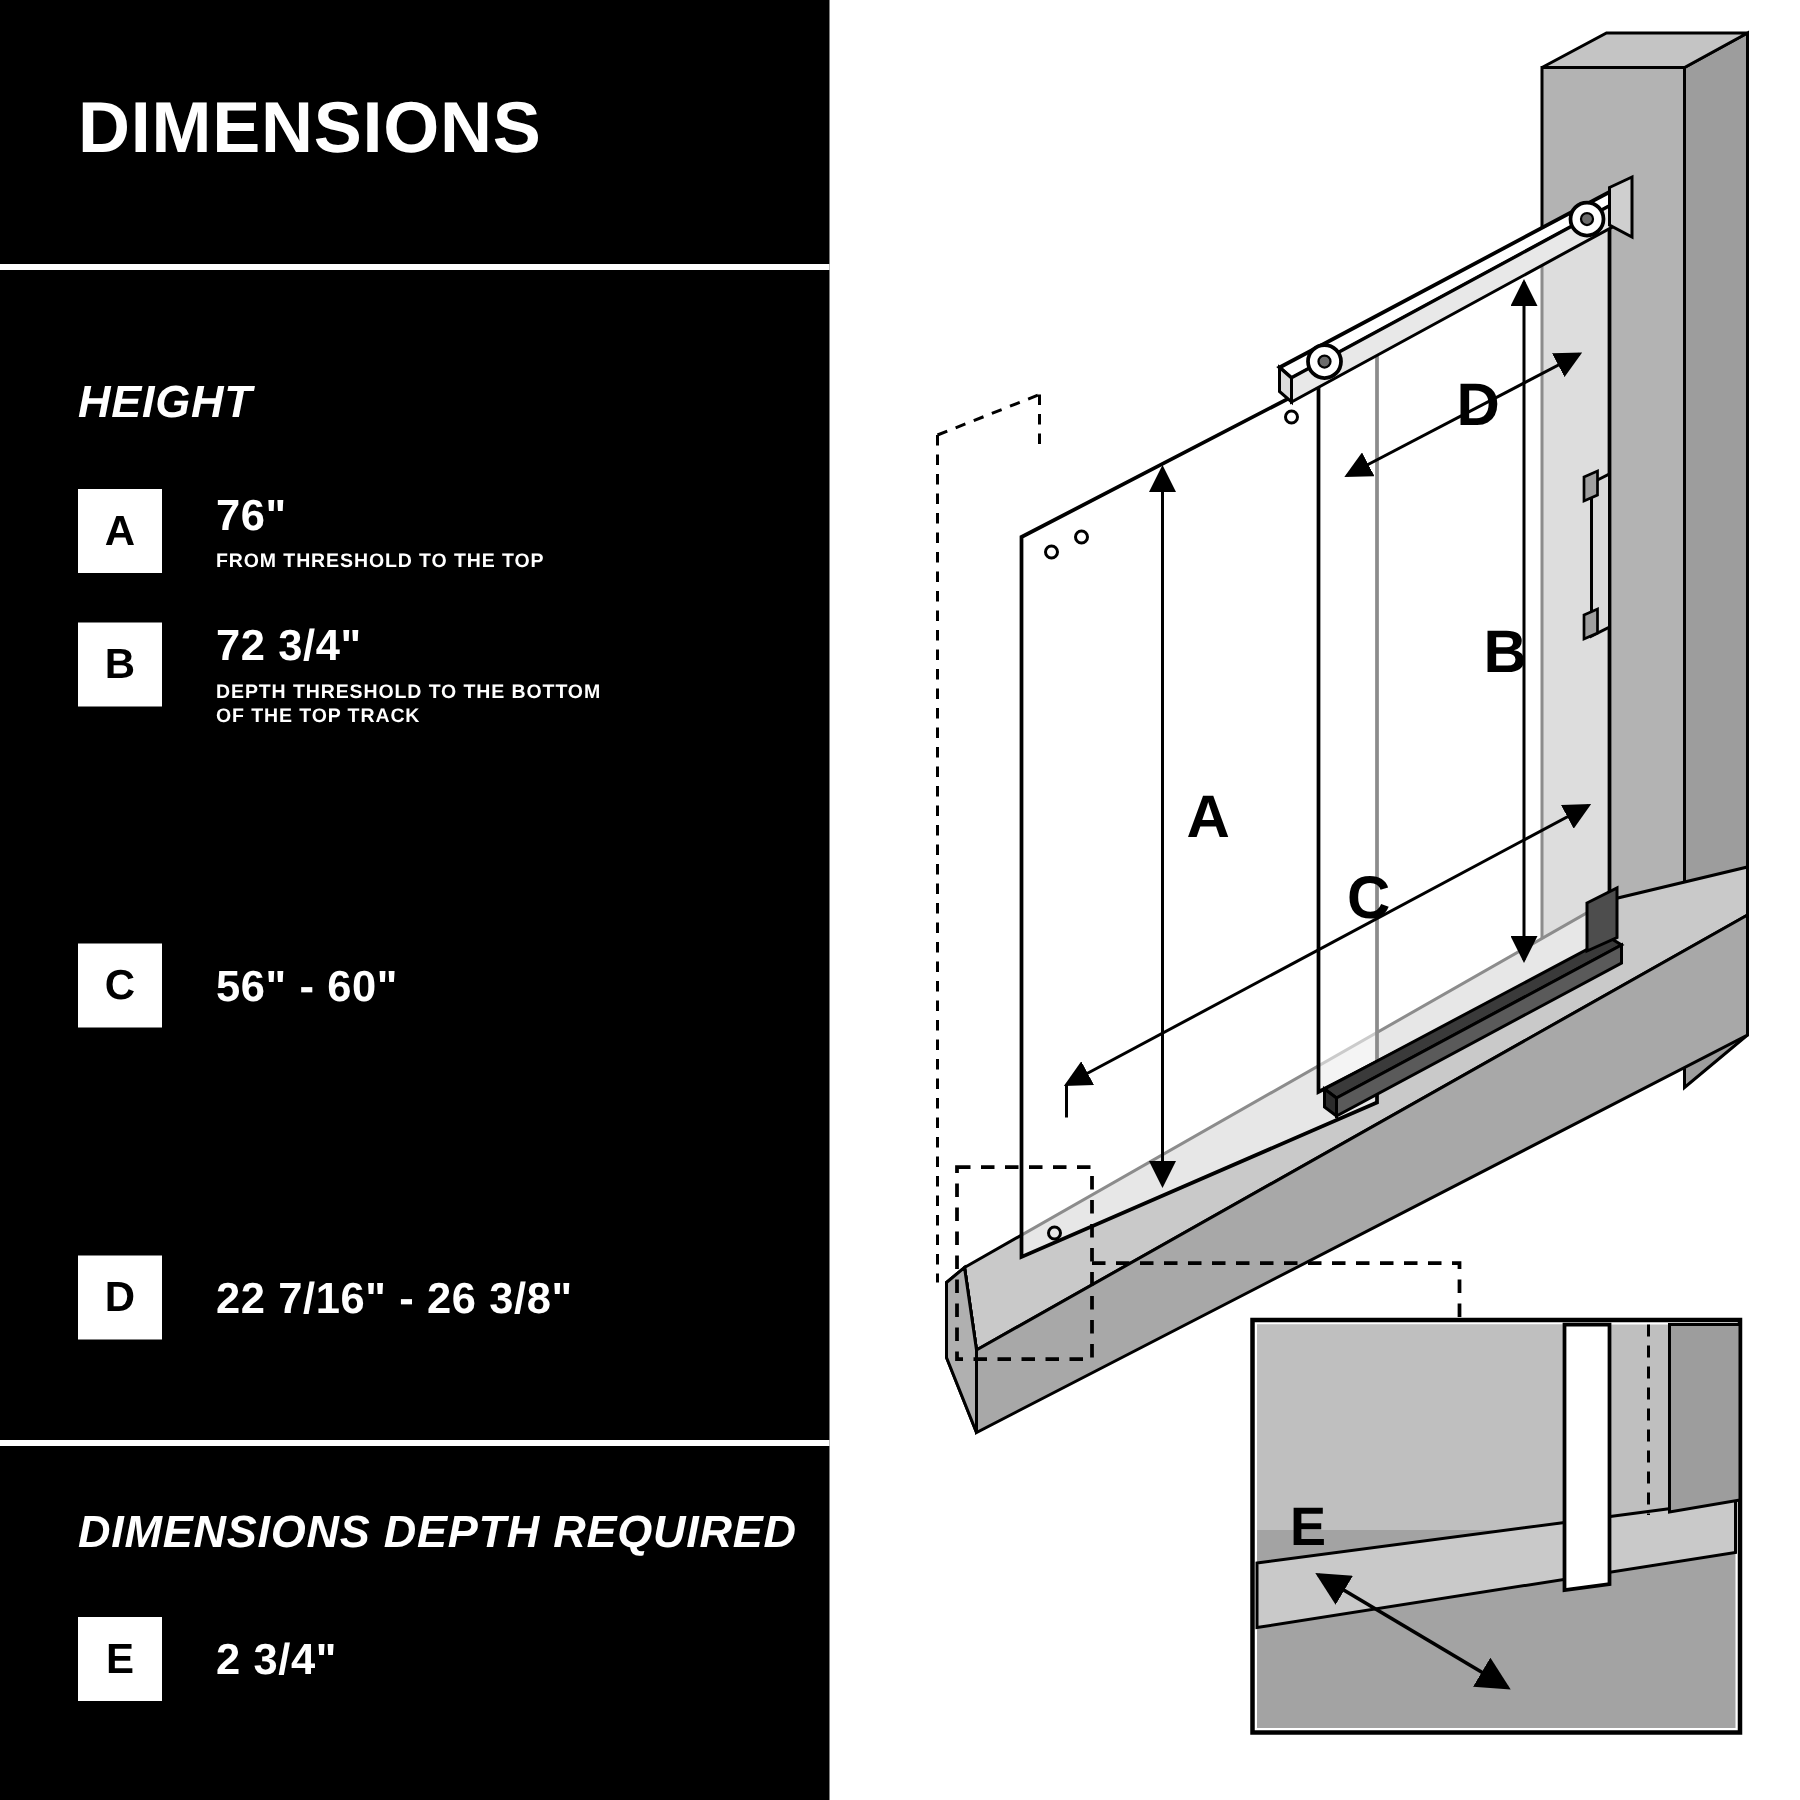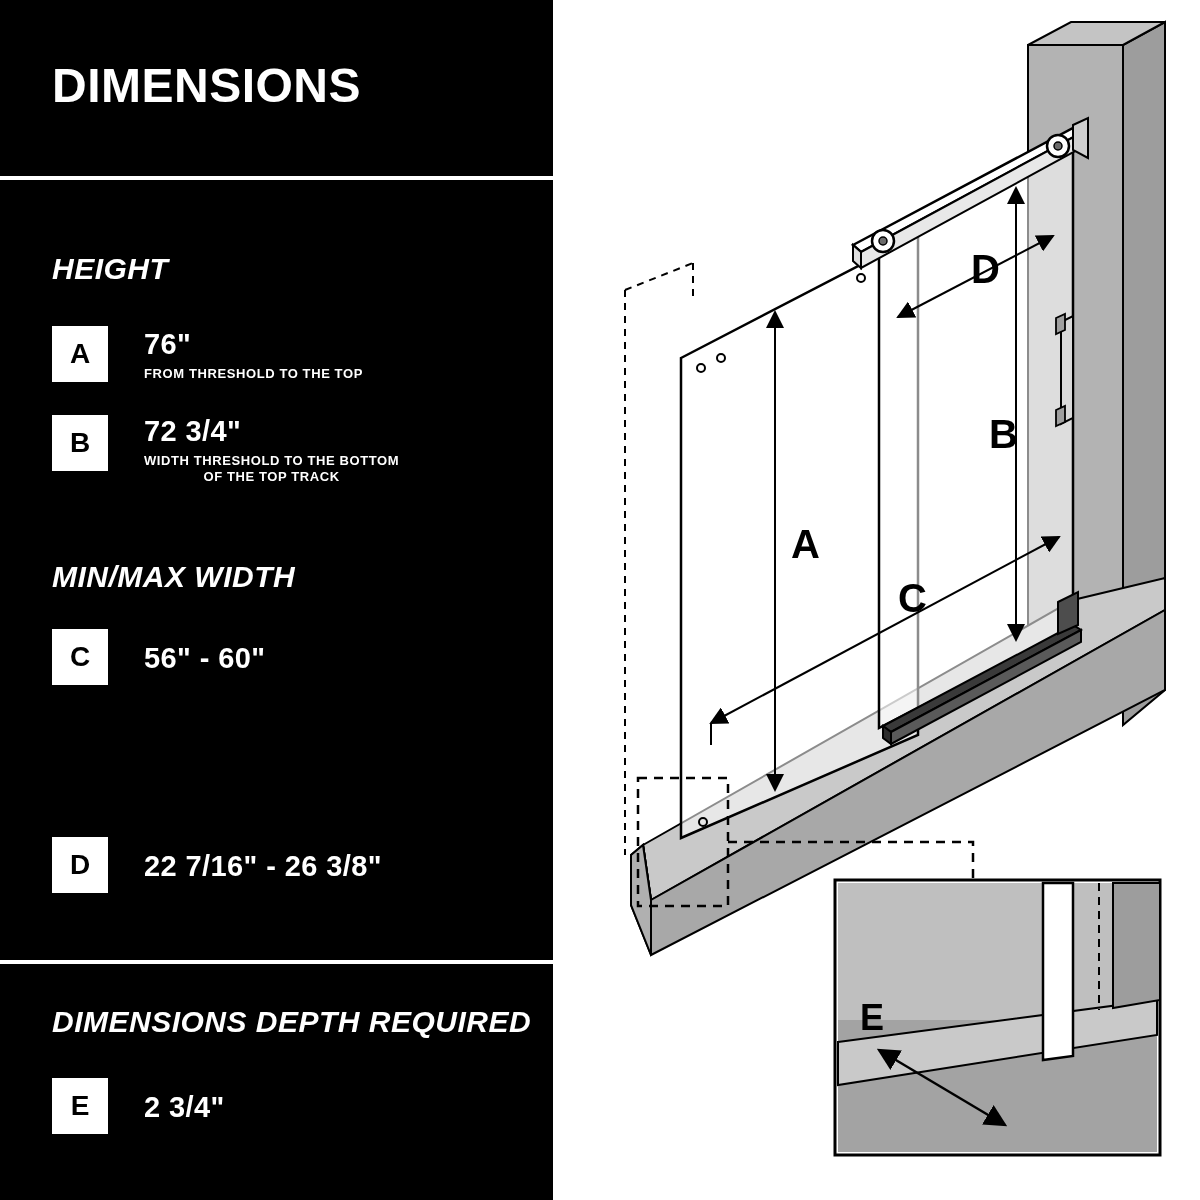--- a/index.html
+++ b/index.html
@@ -38,21 +38,20 @@
   .value{
     position:absolute;left:92px;
     color:#ffffff;font-size:29px;font-weight:bold;letter-spacing:0.4px;
     white-space:nowrap;
   }
   .sub{
     position:absolute;left:92px;
     color:#ffffff;font-size:13px;font-weight:bold;letter-spacing:0.6px;
     line-height:1.25;
     white-space:pre-line;
-    text-align:center;
   }
   
   #drawing{
     position:absolute;left:553px;top:0;width:647px;height:1200px;
     background:#ffffff;
   }
   #drawing svg{display:block;}
   .dimletter{
     font-family:"Liberation Sans", sans-serif;
     font-weight:bold;
@@ -72,25 +71,24 @@
 
   <div class="row" style="top:326px;width:470px;height:60px;">
     <div class="badge">A</div>
     <div class="value" style="top:2px;">76"</div>
     <div class="sub" style="top:40px;">FROM THRESHOLD TO THE TOP</div>
   </div>
 
   <div class="row" style="top:415px;width:470px;height:70px;">
     <div class="badge">B</div>
     <div class="value" style="top:0px;">72 3/4"</div>
-    <div class="sub" style="top:38px;">WIDTH THRESHOLD TO THE BOTTOM
+    <div class="sub" style="top:38px;">DEPTH THRESHOLD TO THE BOTTOM
 OF THE TOP TRACK</div>
   </div>
 
-  <div class="section-head" style="top:560px;">MIN/MAX WIDTH</div>
 
   <div class="row" style="top:629px;width:470px;height:60px;">
     <div class="badge">C</div>
     <div class="value" style="top:13px;">56" - 60"</div>
   </div>
 
 
   <div class="row" style="top:837px;width:470px;height:60px;">
     <div class="badge">D</div>
     <div class="value" style="top:13px;">22 7/16" - 26 3/8"</div>

